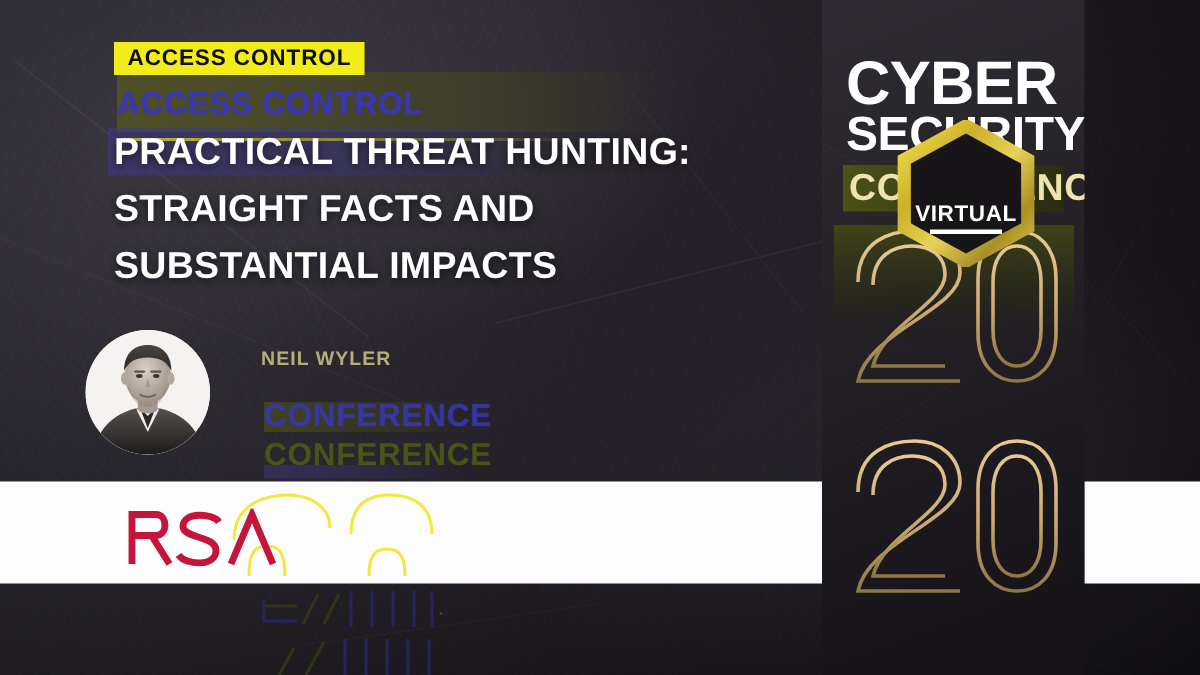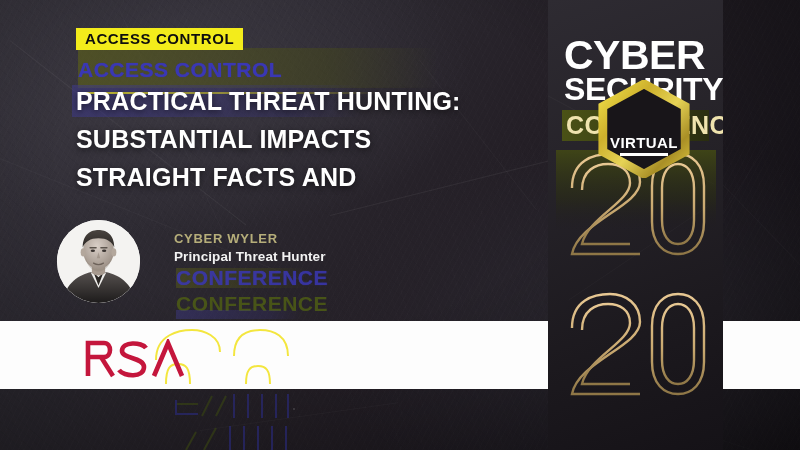--- a/index.html
+++ b/index.html
@@ -126,22 +126,22 @@
 
   <div class="ghost-band" style="left:78px;top:48px;width:360px;height:40px;"></div>
   <div class="ghost-purple" style="left:72px;top:85px;width:290px;height:32px;"></div>
   <div class="ghost ghost-blue" style="left:78px;top:58px;font-size:21px;">ACCESS CONTROL</div>
   <div class="ghost-yline" style="left:82px;top:92px;width:300px;"></div>
 
   <div class="tag" style="left:76px;top:28px;">ACCESS CONTROL</div>
 
   <div class="title" style="left:76px;top:82px;">
     <div>PRACTICAL THREAT HUNTING:</div>
+    <div>STRAIGHT FACTS AND</div>
     <div>SUBSTANTIAL IMPACTS</div>
-    <div>STRAIGHT FACTS AND</div>
   </div>
 
   <div class="ghost-band" style="left:176px;top:268px;width:132px;height:20px;opacity:.75;"></div>
   <div class="ghost ghost-blue" style="left:176px;top:266px;font-size:21px;opacity:.85;">CONFERENCE</div>
   <div class="ghost ghost-olive" style="left:176px;top:292px;font-size:21px;opacity:.9;">CONFERENCE</div>
   <div class="ghost-purple" style="left:176px;top:310px;width:126px;height:9px;opacity:.8;"></div>
 
   <div class="avatar" style="left:57px;top:220px;">
     <svg viewBox="0 0 100 100" preserveAspectRatio="xMidYMid slice">
       <defs>
@@ -180,22 +180,21 @@
       <ellipse cx="43.2" cy="37" rx="2.6" ry="1.6" fill="#3a3431"></ellipse>
       <ellipse cx="56.8" cy="37" rx="2.6" ry="1.6" fill="#3a3431"></ellipse>
 
       <path d="M50 39 L48 46 L52 46 Z" fill="#8e8277" opacity=".55"></path>
 
       <path d="M44 52 Q50 55.5 56 52" stroke="#6d625a" stroke-width="1.5" fill="none" stroke-linecap="round"></path>
 
       <path d="M34 44 C36 57 44 62 50 62 C56 62 64 57 66 44 C62 56 56 59 50 59 C44 59 38 56 34 44 Z" fill="#8a7e74" opacity=".35"></path>
     </svg>
   </div>
-  <div class="sp-name" style="left:174px;top:231px;">CYBER WYLER</div>
-  <div class="sp-role" style="left:174px;top:249px;">Principal Threat Hunter</div>
+  <div class="sp-name" style="left:174px;top:231px;">NEIL WYLER</div>
 
   <div class="wbar wbar-l"></div>
   <div class="wbar wbar-r"></div>
 
   <svg class="edge" style="left:150px;top:326px;width:160px;height:62px;">
     <g fill="none" stroke="#f2e21e" stroke-width="2" opacity=".85">
       <path d="M6 34 C6 8 30 4 42 4 C54 4 70 10 70 26"></path>
       <path d="M16 58 C16 42 20 38 28 38 C36 38 40 42 40 58"></path>
       <path d="M84 30 C84 8 98 4 110 4 C124 4 138 10 138 30"></path>
       <path d="M96 58 C96 44 100 40 108 40 C116 40 120 44 120 58"></path>

